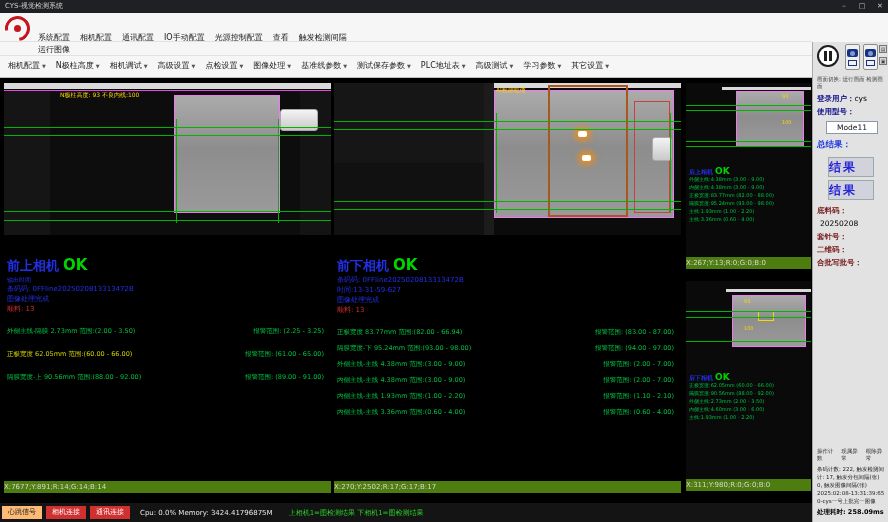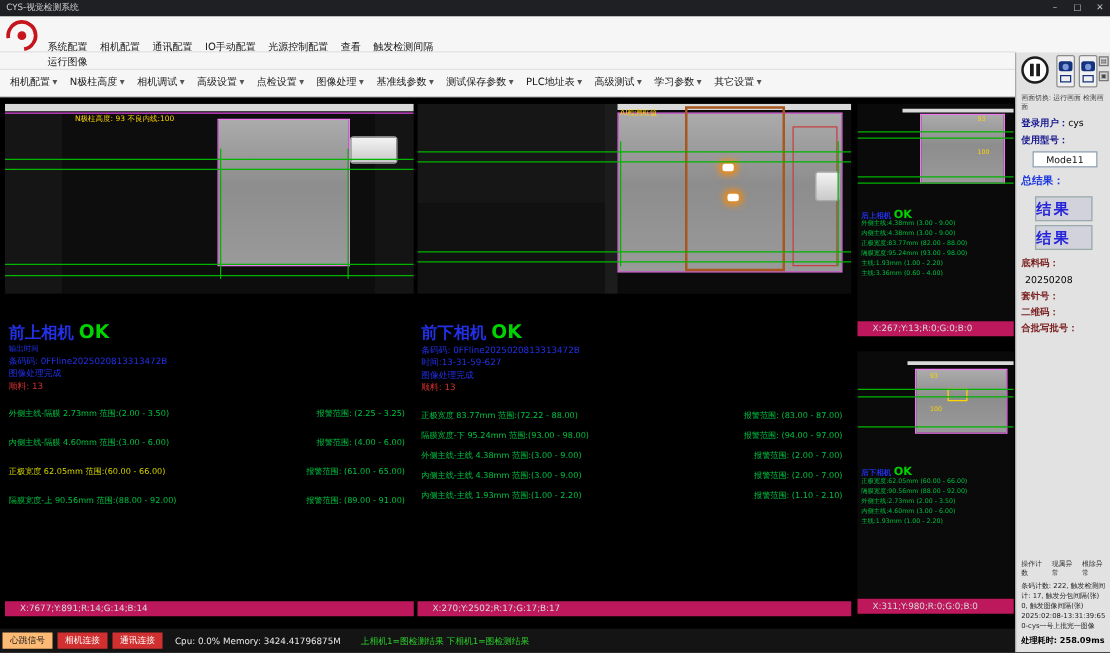--- a/index.html
+++ b/index.html
@@ -60,22 +60,22 @@
   .batch-val{margin:0 0 4px 3px;color:#000;}
   .spacer{flex:1;}
   .stats-headers{display:flex;gap:6px;font-size:5.5px;color:#333;margin-bottom:3px;}
   .stats-line{font-size:5.5px;color:#222;line-height:8px;white-space:nowrap;overflow:hidden;}
   .elapsed{font-size:6.5px;font-weight:bold;color:#000;margin-top:3px;}
 
   
   .main{position:absolute;left:0;top:78px;width:812px;height:425px;background:#000;}
   .panel{position:absolute;}
   .img-area{position:absolute;left:0;top:0;width:100%;background:#0b0b0b;overflow:hidden;}
-  .coords-strip{position:absolute;left:0;bottom:0;width:100%;height:12px;background:#be185d;
-                color:#d8d8d8;font-size:7px;line-height:12px;padding-left:12px;box-sizing:border-box;}
+  .coords-strip{position:absolute;left:0;bottom:0;width:100%;height:12px;background:#4d7c0f;
+                color:#d8d8d8;font-size:7px;line-height:12px;padding-left:0;box-sizing:border-box;}
 
   .mach{position:absolute;}
   .strip-white{position:absolute;background:#d9d9d9;}
   .mag-line{position:absolute;left:0;width:100%;height:1px;background:#e24ae2;}
   .part{position:absolute;background:linear-gradient(180deg,#ababab,#8d8d8d 45%,#9a9a9a);
         border:1px solid #f078f0;box-sizing:border-box;}
   .conn{position:absolute;background:linear-gradient(180deg,#f4f4f4,#c9c9c9);border:1px solid #aaa;
         border-radius:3px;box-sizing:border-box;}
   .hline{position:absolute;left:0;width:100%;height:1px;background:#00b400;}
   .vline{position:absolute;width:1px;background:#00b400;}
@@ -282,24 +282,20 @@
           <span class="cam-label">前上相机</span><span class="ok-big">OK</span>
         </div>
         <div class="tiny-blue">输出时间</div>
         <div class="b7">条码码: 0FFline2025020813313472B</div>
         <div class="b7">图像处理完成</div>
         <div class="red7">顺料: 13</div>
         <div class="mrows">
           <div class="mrow mrow-wide">
               <span>外侧主线-隔膜 2.73mm 范围:(2.00 - 3.50)</span>
               <span>报警范围: (2.25 - 3.25)</span>
-            </div>
-          <div class="mrow mrow-wide">
-              <span>内侧主线-隔膜 4.60mm 范围:(3.00 - 6.00)</span>
-              <span>报警范围: (4.00 - 6.00)</span>
             </div>
           <div class="mrow mrow-wide">
               <span class="warn">正极宽度 62.05mm 范围:(60.00 - 66.00)</span>
               <span>报警范围: (61.00 - 65.00)</span>
             </div>
           <div class="mrow mrow-wide">
               <span>隔膜宽度-上 90.56mm 范围:(88.00 - 92.00)</span>
               <span>报警范围: (89.00 - 91.00)</span>
             </div>
         </div>
@@ -330,38 +326,42 @@
       <div class="result" style="top:172px">
         <div>
           <span class="cam-label">前下相机</span><span class="ok-big">OK</span>
         </div>
         <div class="b7">条码码: 0FFline2025020813313472B</div>
         <div class="b7">时间:13-31-59-627</div>
         <div class="b7">图像处理完成</div>
         <div class="red7">顺料: 13</div>
         <div class="mrows">
           <div class="mrow mrow-tight">
-              <span>正极宽度 83.77mm 范围:(72.22 - 88.00)</span>
+              <span>正极宽度 83.77mm 范围:(82.00 - 66.94)</span>
               <span>报警范围: (83.00 - 87.00)</span>
             </div>
           <div class="mrow mrow-tight">
               <span>隔膜宽度-下 95.24mm 范围:(93.00 - 98.00)</span>
               <span>报警范围: (94.00 - 97.00)</span>
             </div>
           <div class="mrow mrow-tight">
               <span>外侧主线-主线 4.38mm 范围:(3.00 - 9.00)</span>
               <span>报警范围: (2.00 - 7.00)</span>
             </div>
           <div class="mrow mrow-tight">
               <span>内侧主线-主线 4.38mm 范围:(3.00 - 9.00)</span>
               <span>报警范围: (2.00 - 7.00)</span>
             </div>
           <div class="mrow mrow-tight">
               <span>内侧主线-主线 1.93mm 范围:(1.00 - 2.20)</span>
               <span>报警范围: (1.10 - 2.10)</span>
+            </div>
+          <div class="mrow mrow-tight">
+              <span>内侧主线-主线 3.36mm 范围:(0.60 - 4.00)</span>
+              <span>报警范围: (0.60 - 4.00)</span>
             </div>
         </div>
       </div>
       <div class="coords-strip">X:270;Y:2502;R:17;G:17;B:17</div>
     </div>
 
     <div class="panel" style="left:686px;top:5px;width:125px;height:186px;">
       <div class="img-area" style="height:174px;background:#0a0a0a;">
         <div class="strip-white" style="left:36px;top:4px;width:89px;height:3px"></div>
         <div class="part" style="left:50px;top:8px;width:68px;height:56px"></div>

